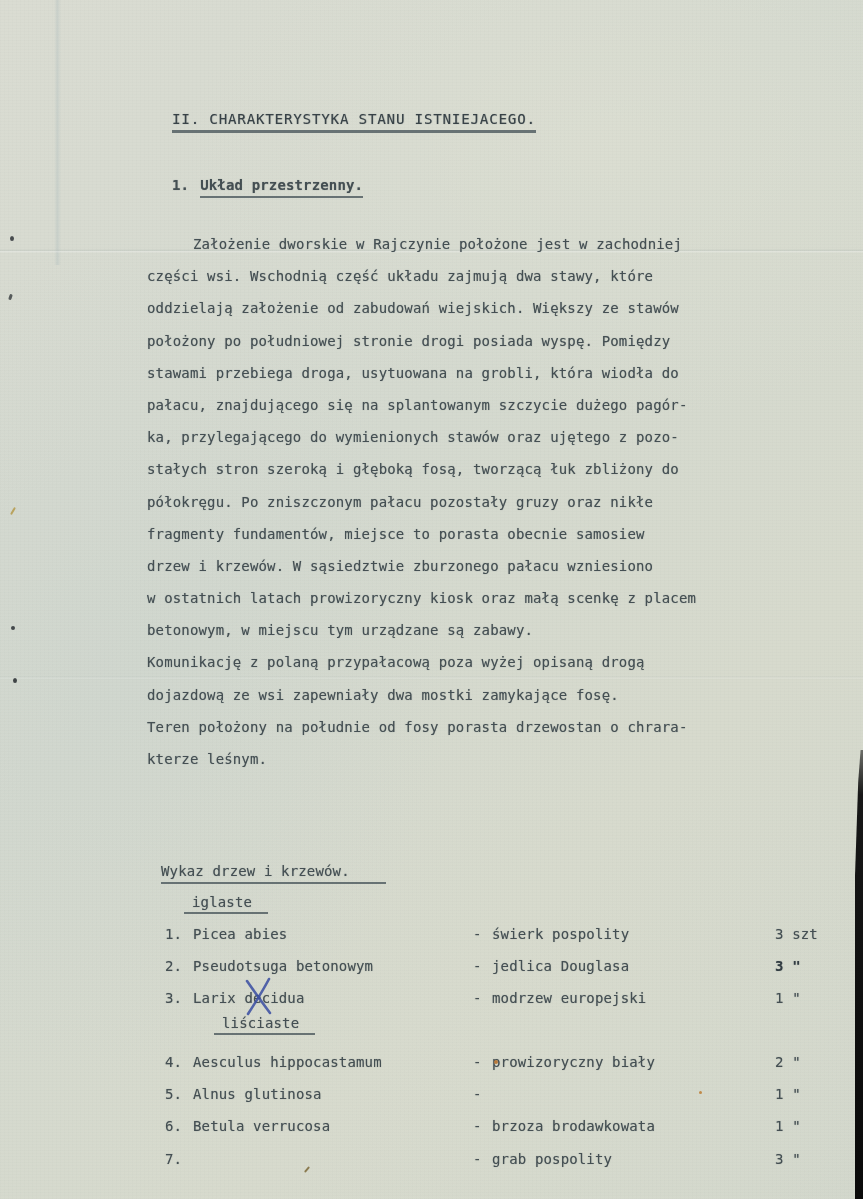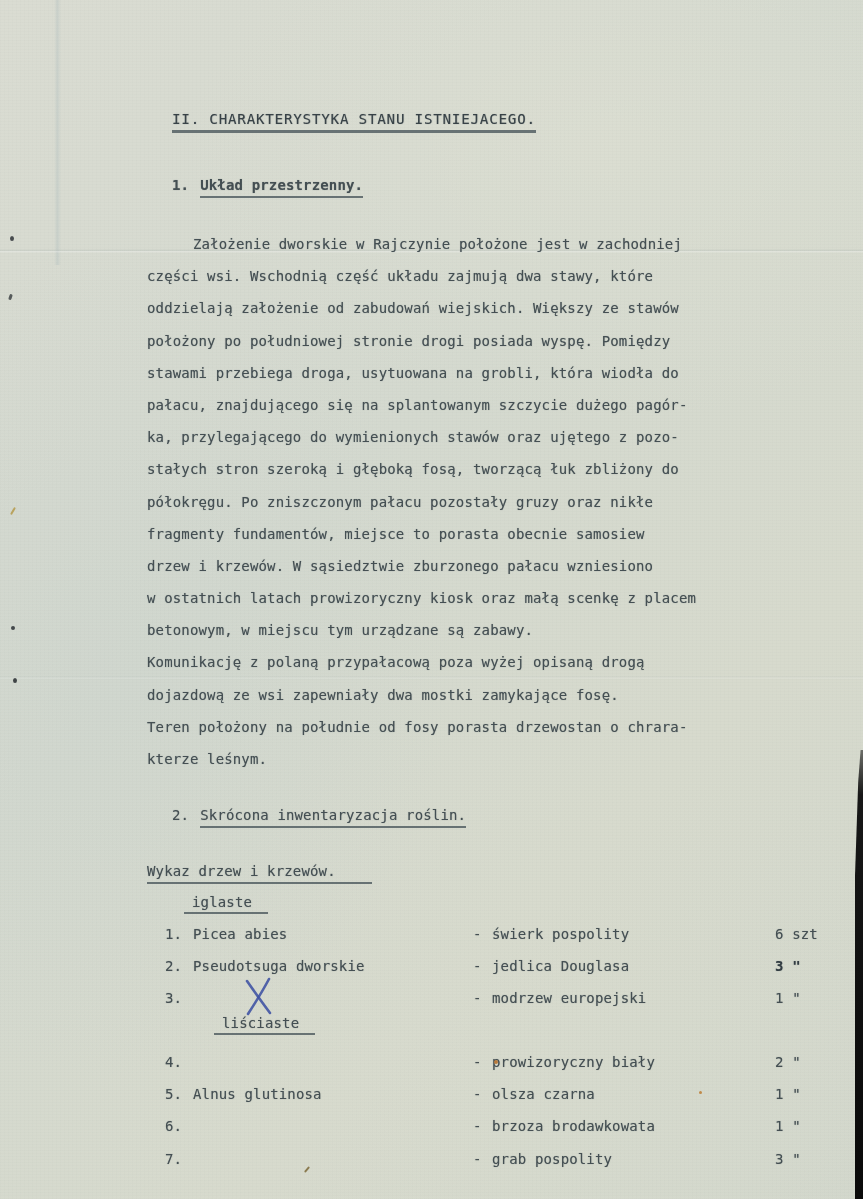--- a/index.html
+++ b/index.html
@@ -46,21 +46,21 @@
   .u{border-bottom:2px solid rgba(72,84,90,0.78);padding-bottom:3px;}
   .doc-title{left:172px;top:96px;letter-spacing:0.9px;color:rgba(52,62,67,0.95);
     text-shadow:0.4px 0.4px 0.8px rgba(60,70,76,0.6);}
   .doc-title .u{border-bottom-width:3px;}
   .h1{left:172px;top:162px;font-weight:bold;}
   .h2{left:172px;top:792px;}
   .sec-num{margin-right:11px;}
   .para{left:147px;top:213px;width:720px;}
   .pline{height:32.2px;line-height:32.2px;}
   .para > div:nth-of-type(1){text-indent:46px;}
-  .list-title{left:147px;top:848px;}
+  .list-title{left:161px;top:848px;}
   .list-title .u{padding-right:36px;}
   .glabel1{left:184px;top:879px;}
   .glabel2{left:214px;top:1000px;}
   .glabel1 .u,.glabel2 .u{padding:0 16px 2px 8px;}
   .rows{position:absolute;left:0;width:863px;}
   .rows1{top:903px;}
   .rows2{top:1031px;}
   .row{position:relative;height:32.2px;line-height:32.2px;}
   .row span.col{position:absolute;top:0;}
   .col.num{left:165px;}
@@ -133,91 +133,90 @@
 
       <div class="pline">Komunikację z polaną przypałacową poza wyżej opisaną drogą</div>
 
       <div class="pline">dojazdową ze wsi zapewniały dwa mostki zamykające fosę.</div>
 
       <div class="pline">Teren położony na południe od fosy porasta drzewostan o chrara-</div>
 
       <div class="pline">kterze leśnym.</div>
     </div>
 
-  <div class="txt h2">
-    <span class="sec-num">2.</span><span class="u">Skrócona inwentaryzacja roślin.</span>
-  </div>
 
   <div class="txt list-title">
     <span class="u">Wykaz drzew i krzewów.</span>
   </div>
 
   <div class="txt glabel1">
     <span class="u">iglaste</span>
   </div>
 
   <div class="txt rows rows1">
 
       <div class="row">
         <span class="col num">1.</span>
         <span class="col latin">Picea abies</span>
         <span class="col dash">-</span>
         <span class="col polish">świerk pospolity</span>
-        <span class="col count">6 szt</span>
+        <span class="col count">3 szt</span>
 
       </div>
 
       <div class="row">
         <span class="col num">2.</span>
-        <span class="col latin">Pseudotsuga dworskie</span>
+        <span class="col latin">Pseudotsuga betonowym</span>
         <span class="col dash">-</span>
         <span class="col polish">jedlica Douglasa</span>
         <span class="col count bold">3 "</span>
 
       </div>
 
       <div class="row">
         <span class="col num">3.</span>
+        <span class="col latin">Larix decidua</span>
         <span class="col dash">-</span>
         <span class="col polish">modrzew europejski</span>
         <span class="col count">1 "</span>
         <span class="blue-x">
           <svg viewBox="0 0 36 40" width="36" height="40">
             <path d="M6 5 Q15 18 29 37"></path>
             <path d="M28 3 Q20 18 7 38"></path>
           </svg>
         </span>
       </div>
     </div>
 
   <div class="txt glabel2">
     <span class="u">liściaste</span>
   </div>
 
   <div class="txt rows rows2">
 
       <div class="row">
         <span class="col num">4.</span>
+        <span class="col latin">Aesculus hippocastamum</span>
         <span class="col dash">-</span>
         <span class="col polish">prowizoryczny biały</span>
         <span class="col count">2 "</span>
 
       </div>
 
       <div class="row">
         <span class="col num">5.</span>
         <span class="col latin">Alnus glutinosa</span>
         <span class="col dash">-</span>
-        <span class="col polish">olsza czarna</span>
         <span class="col count">1 "</span>
 
       </div>
 
       <div class="row">
         <span class="col num">6.</span>
+        <span class="col latin">Betula verrucosa</span>
         <span class="col dash">-</span>
         <span class="col polish">brzoza brodawkowata</span>
         <span class="col count">1 "</span>
 
       </div>
 
       <div class="row">
         <span class="col num">7.</span>
         <span class="col dash">-</span>
         <span class="col polish">grab pospolity</span>

